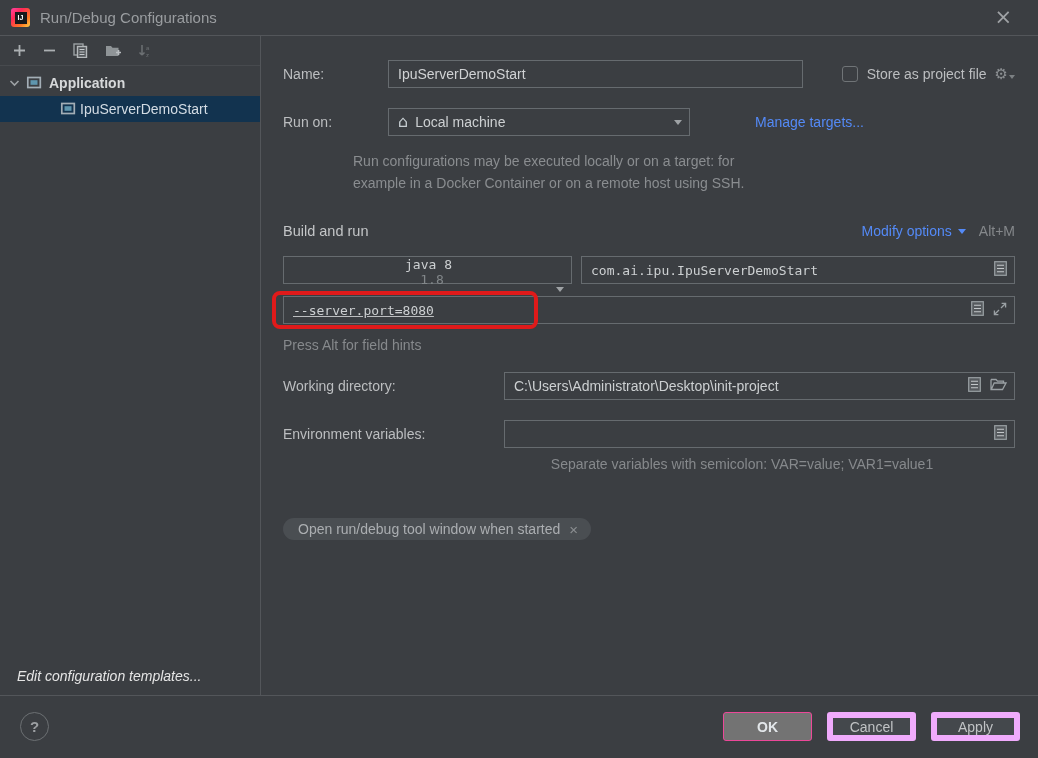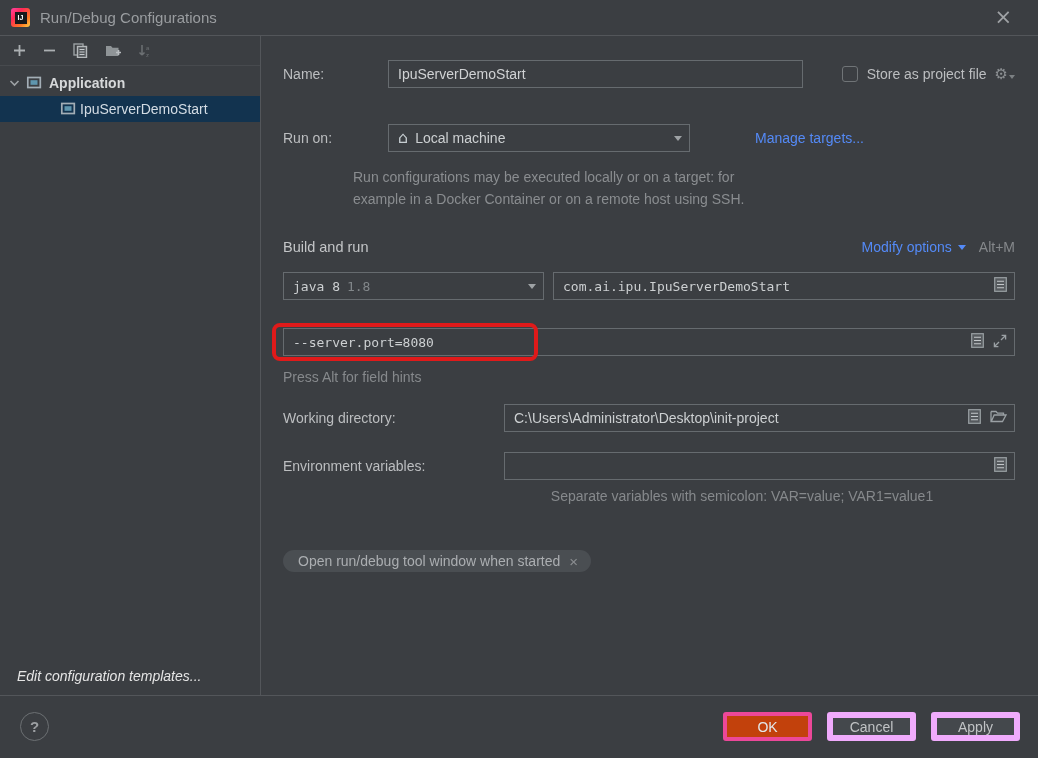--- a/index.html
+++ b/index.html
@@ -65,25 +65,25 @@
   .link{ color:#548af7; cursor:default; }
   .desc{ margin-left:70px; margin-top:15px; color:#8a8d90; line-height:21.5px; width:530px; }
 
   .section-hdr{ display:flex; align-items:center; margin-top:29px; }
   .section-title{ font-weight:normal; color:#c3c5c7; font-size:14.5px; }
   .modify{ margin-left:auto; display:flex; align-items:center; gap:6px;padding-left:40px; }
   .modify .dd-arrow{ border-top-color:#548af7; margin-left:0; }
   .shortcut{ color:#85888b; margin-left:13px; }
 
   .jdk-row{ margin-top:17px; display:flex; gap:9px; }
-  .jdk-dd{ width:261px; }
+  .jdk-dd{ width:289px;flex-direction:column; }
   .mainclass{ flex:1; }
   .icon-right{ margin-left:auto; display:flex; align-items:center; gap:9px; }
 
-  .args-row{ margin-top:28px; position:relative; }
+  .args-row{ margin-top:12px; position:relative;text-decoration:underline; }
   .args-field{ width:100%; }
   .red-box{ position:absolute; left:-11px; top:-5px; width:266px; height:38px;
     border:4px solid #e01a1a; border-radius:8px; pointer-events:none; }
 
   .field-hint{ color:#86898c; margin-top:13px; }
   .wd-row{ margin-top:19px; }
   .env-row{ margin-top:20px; }
   .grow{ flex:1; }
   .env-hint{ margin-left:186px; margin-top:8px; color:#86898c;text-align:center; }
 
@@ -94,21 +94,21 @@
 
   
   .footer{ height:62px; border-top:1px solid #53565a; display:flex;
     align-items:center; padding:0 18px 0 20px; }
   .help{ width:29px; height:29px; border-radius:50%; border:1px solid #6c7073;
     display:flex; align-items:center; justify-content:center; color:#9da0a3;
     font-size:15px; font-weight:bold; }
   .btns{ margin-left:auto; display:flex; gap:15px; }
   .btn{ height:29px; min-width:89px; display:flex; align-items:center;
     justify-content:center; border-radius:3px; padding:0 16px; font-size:14px; }
-  .btn.primary{ background:#c2410c; border:4px solid #ec4899; color:#e3e7ea; font-weight:normal; }
+  .btn.primary{ background:#737373; border:1px solid #ec4899; color:#e3e7ea; font-weight:bold; }
   .btn.secondary{ background:#44484c; border:6px solid #f0abfc; color:#c1c3c5; }
 </style>
 </head>
 <body>
 
 <div class="dialog">
 
   <div class="titlebar">
     <span class="logo">
       <span class="logo-inner">IJ</span>
@@ -190,21 +190,21 @@
         <span class="cb-group">
           <span class="checkbox"></span>
           <span class="cb-label">Store as project file</span>
           <span class="gear">
               <span>⚙</span>
               <span class="gear-arrow"></span>
             </span>
         </span>
       </div>
 
-      <div class="row" style="margin-top:36px">
+      <div class="row" style="margin-top:20px">
         <span class="lbl w70">Run on:</span>
         <span class="field" style="width:302px">
           <span class="home-glyph">⌂</span>
           <span>Local machine</span>
           <span class="dd-arrow"></span>
         </span>
         <span class="link" style="margin-left:30px">Manage targets...</span>
       </div>
 
       <div class="desc">

